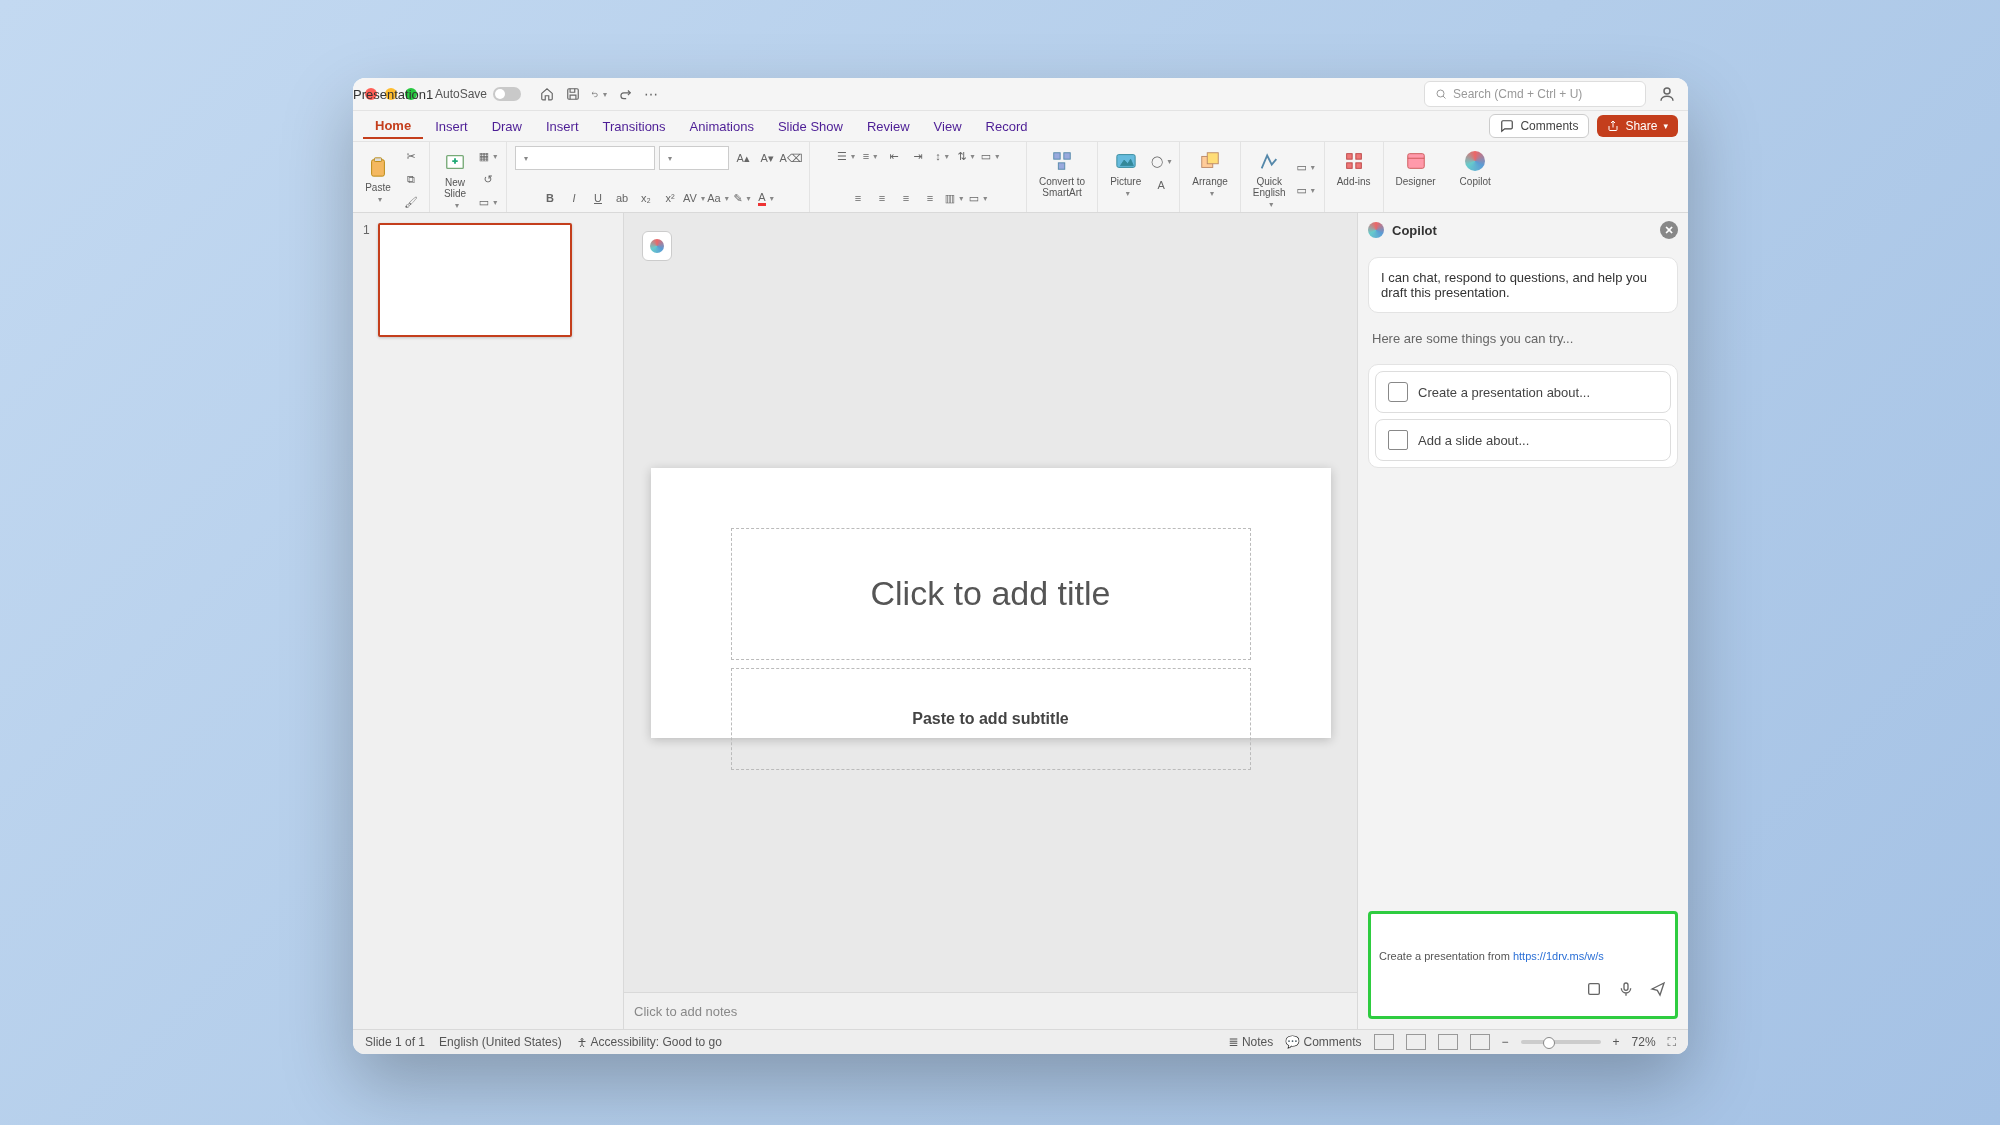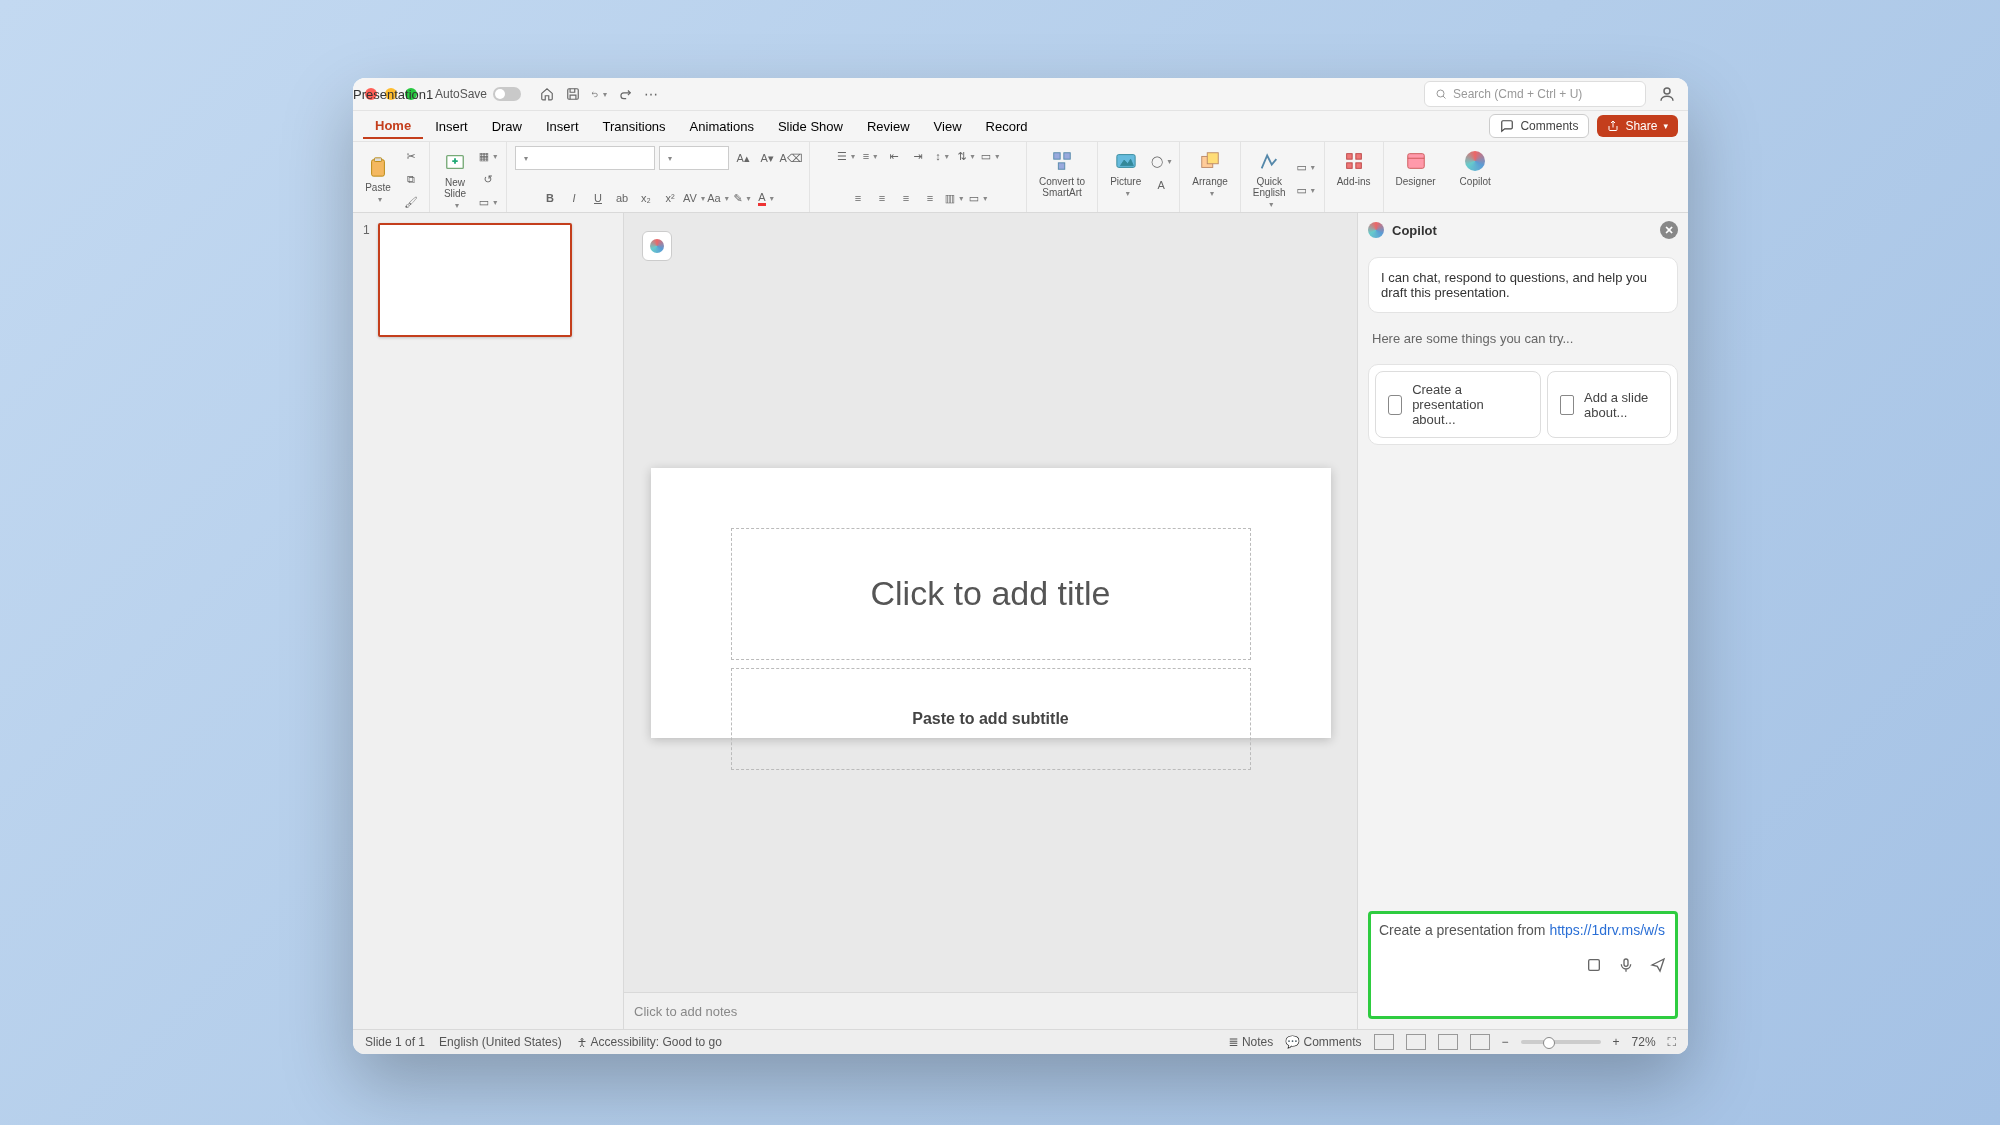--- a/index.html
+++ b/index.html
@@ -64,21 +64,21 @@
   .tabs-row {
     height: 30px;
     display:flex;
     align-items:center;
     padding: 0 10px;
     background:#f5f5f5;
     border-bottom:1px solid #e3e3e3;
     font-size:13px;
     justify-content:flex-end;
   }
-  .tab { padding: 4px 12px; cursor:pointer; color:#000000; }
+  .tab { padding: 4px 12px; cursor:pointer; color:#4c1d95; }
   .tab.active { color:#c43e1c; border-bottom:2px solid #c43e1c; font-weight:600; }
   .tabs-right { margin-left:auto; display:flex; gap:8px; align-items:center; }
   .comments-pill {
     display:flex; align-items:center; gap:6px; border:1px solid #ccc; border-radius:6px;
     padding:4px 10px; font-size:12px; color:#444; background:#fff;
   }
   .share-btn {
     display:flex; align-items:center; gap:6px; background:#c43e1c; color:#fff;
     border-radius:6px; padding:4px 10px; font-size:12px;
   }
@@ -204,21 +204,21 @@
     padding:10px;
   }
   .copilot-input {
     border:3px solid #2ecc40;
     border-radius:4px;
     background:#fff;
     padding:8px 8px 4px 8px;
     display:flex; flex-direction:column; gap:18px;
     min-height:90px;
   }
-  .copilot-input .text { font-size:14px; color:#555; }
+  .copilot-input .text { font-size:11px; color:#555;margin-top:28px; }
   .copilot-input .icons { display:flex; gap:14px; justify-content:flex-end; align-items:center; }
   .copilot-input .icons span { width:18px; height:18px; display:flex; align-items:center; justify-content:center; color:#666; }
 
   
   .statusbar {
     height:24px;
     background:#eee;
     border-top:1px solid #d9d9d9;
     display:flex; align-items:center;
     padding:0 12px; gap:14px;
@@ -541,21 +541,21 @@
 
     <div class="copilot">
       <div class="copilot-head">
         <div class="copilot-logo"></div>
         <span>Copilot</span>
         <div class="copilot-close">✕</div>
       </div>
       <div class="copilot-body">
         <div class="card">I can chat, respond to questions, and help you draft this presentation.</div>
         <div class="hint">Here are some things you can try...</div>
-        <div class="card" style="padding:6px;display:flex;flex-direction:row;gap:6px;">
+        <div class="card" style="padding:6px;display:flex;flex-direction:column;gap:6px;">
           <div class="sugg">
             <div class="sicon"></div>
             <span>Create a presentation about...</span>
           </div>
           <div class="sugg">
             <div class="sicon" style="border-radius:2px"></div>
             <span>Add a slide about...</span>
           </div>
         </div>
       </div>

